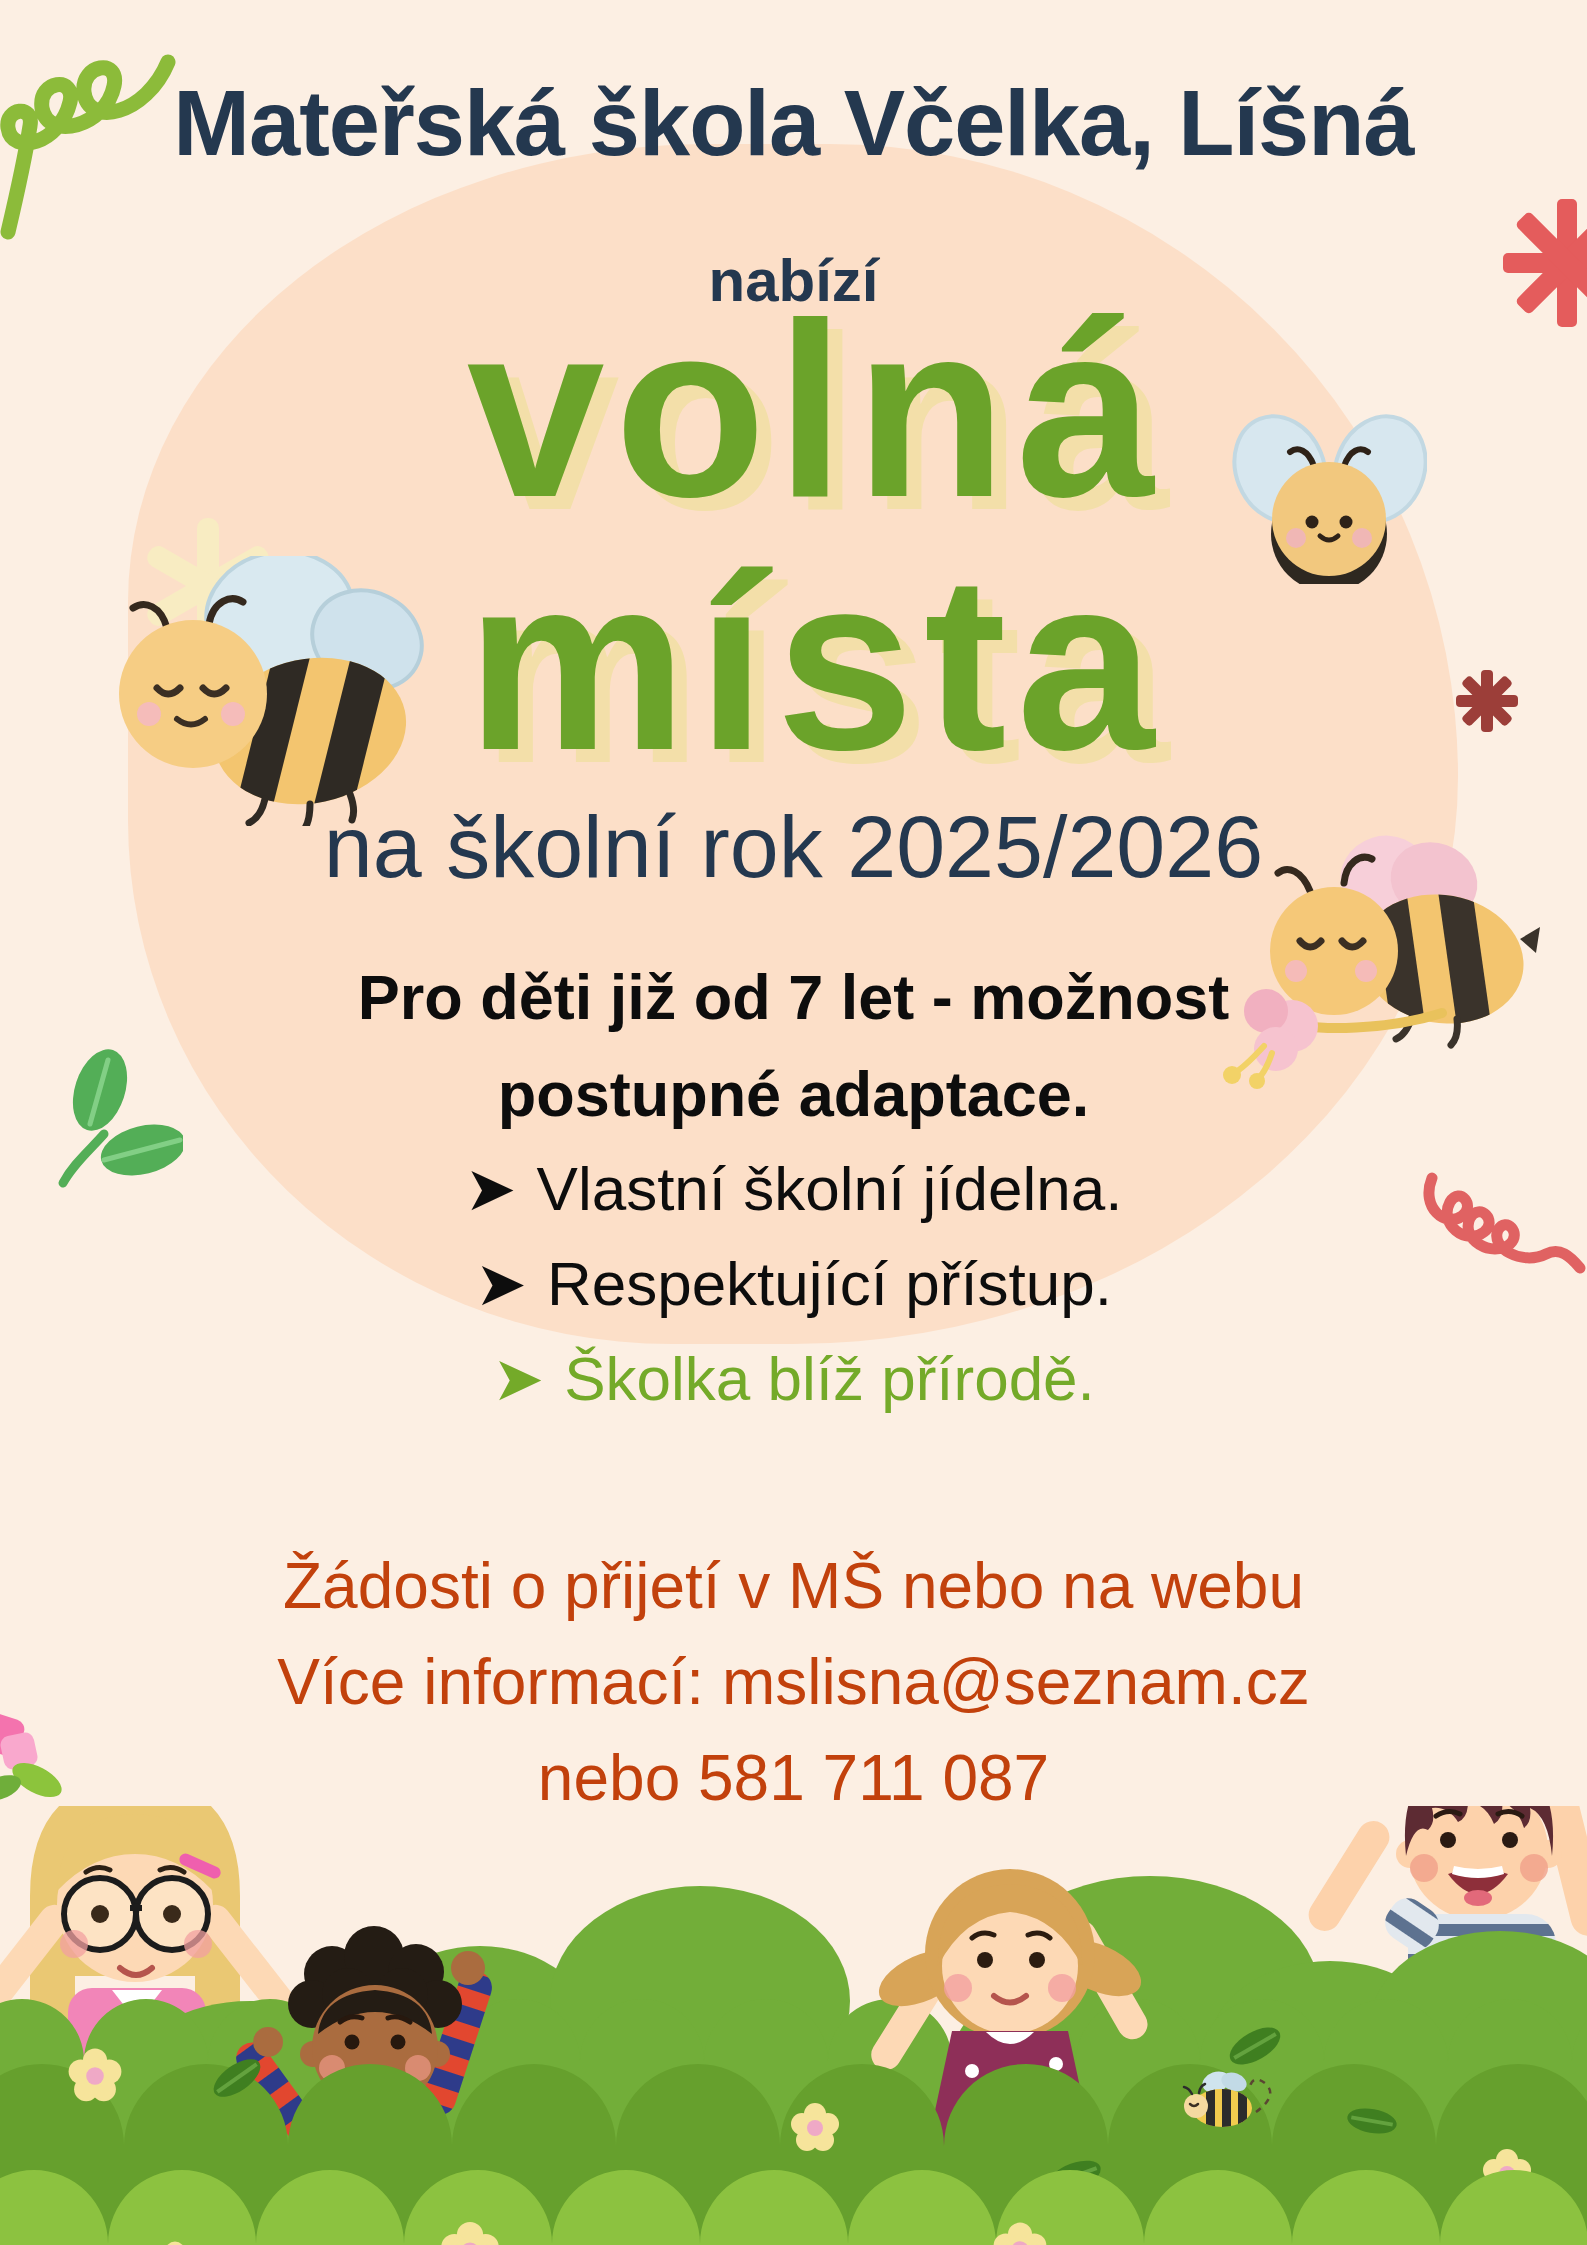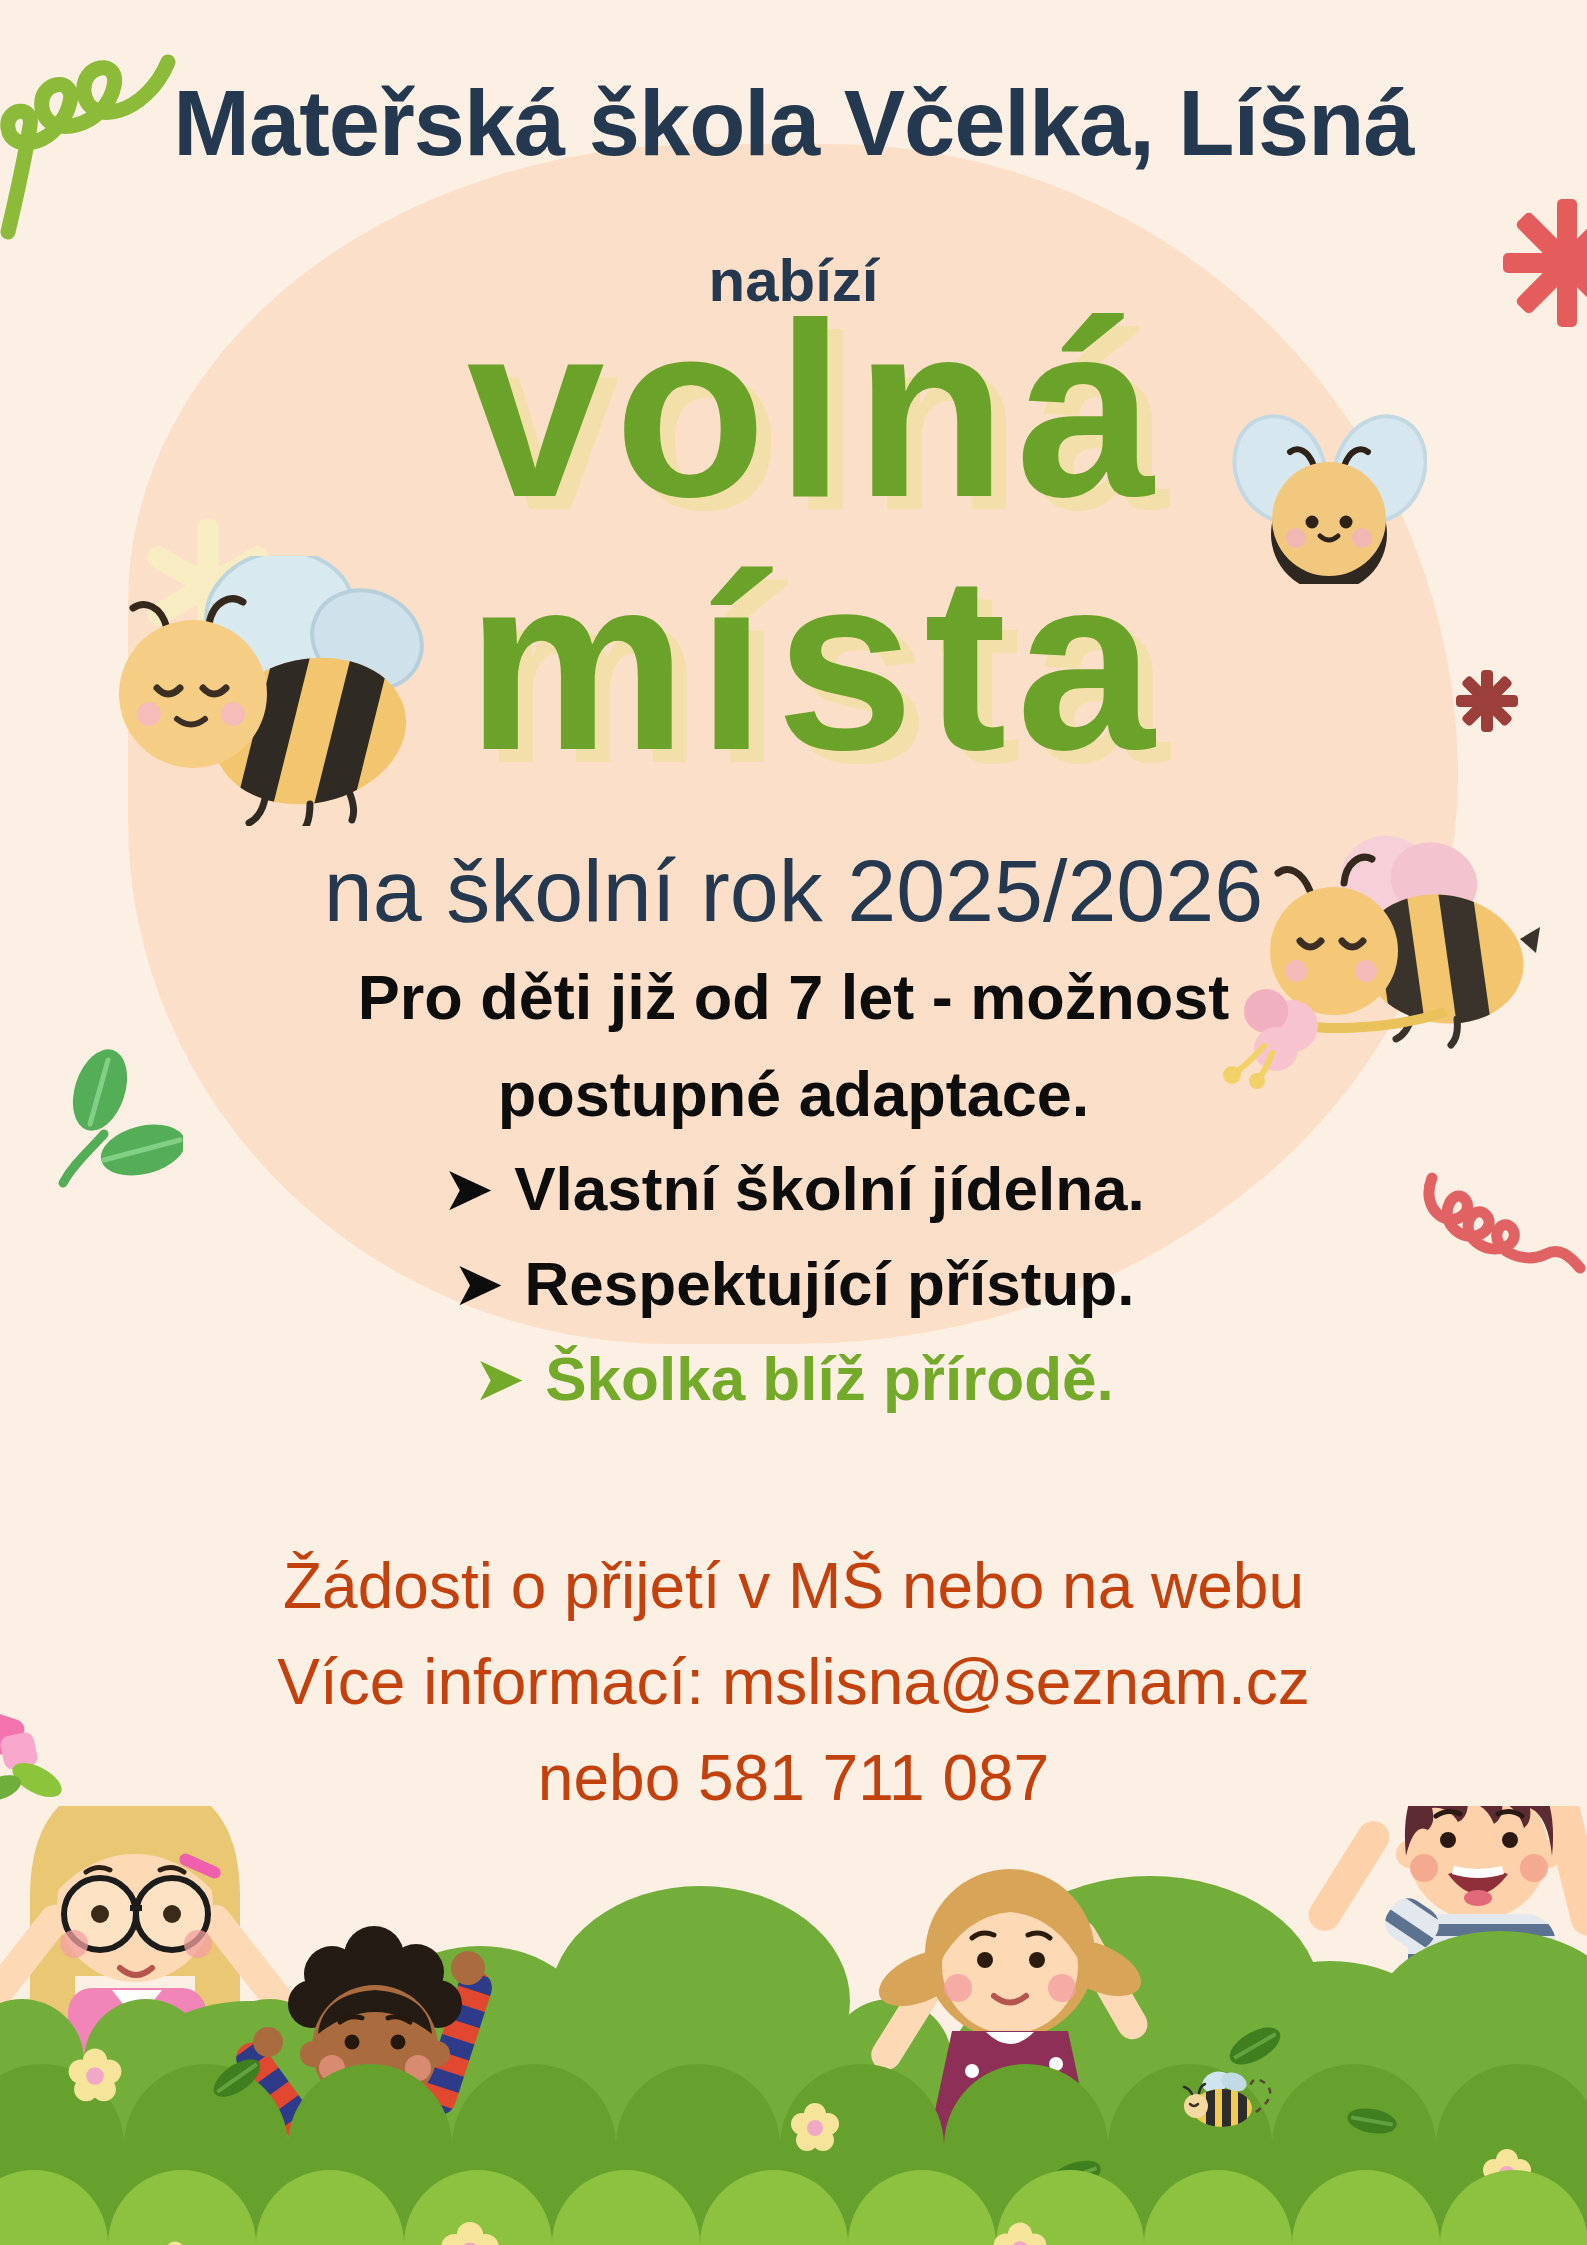--- a/index.html
+++ b/index.html
@@ -12,23 +12,23 @@
     position:absolute;left:128px;top:128px;width:1330px;height:1200px;
     background:#fcdfc8;z-index:1;
     border-radius:48% 52% 55% 45% / 42% 58% 52% 48%;
   }
   .deco{position:absolute;z-index:3;}
   .textline{position:absolute;left:0;right:0;text-align:center;z-index:5;}
   .title{top:55px;font-size:92px;font-weight:700;color:#24384f;letter-spacing:-1px;}
   .subtitle{top:230px;font-size:60px;font-weight:700;color:#24384f;}
   .headline{top:268px;font-size:248px;font-weight:700;color:#6ba32a;line-height:1.02;
     letter-spacing:10px;text-shadow:15px 13px 0 #f3dfa9;padding-left:44px;}
-  .yearline{top:824px;font-size:88px;font-weight:400;color:#24384f;text-align:center;}
+  .yearline{top:780px;font-size:88px;font-weight:400;color:#24384f;text-align:center;}
   .intro{top:933px;font-size:63px;font-weight:700;color:#0d0d0d;line-height:1.54;}
-  .bullets{top:1126px;font-size:62px;font-weight:700;color:#0d0d0d;line-height:1.53;}
+  .bullets{top:1126px;font-size:62px;font-weight:400;color:#0d0d0d;line-height:1.53;}
   .bullet-row .arrow{display:inline-block;margin-right:20px;}
   .bullet-row.green{color:#74aa29;}
   .contact{top:1522px;font-size:64px;font-weight:400;color:#c2410c;line-height:1.5;}
   svg{display:block;}
   .scene{position:absolute;left:0;top:1790px;z-index:6;}
 </style>
 </head>
 <body>
 
 <div class="poster">

